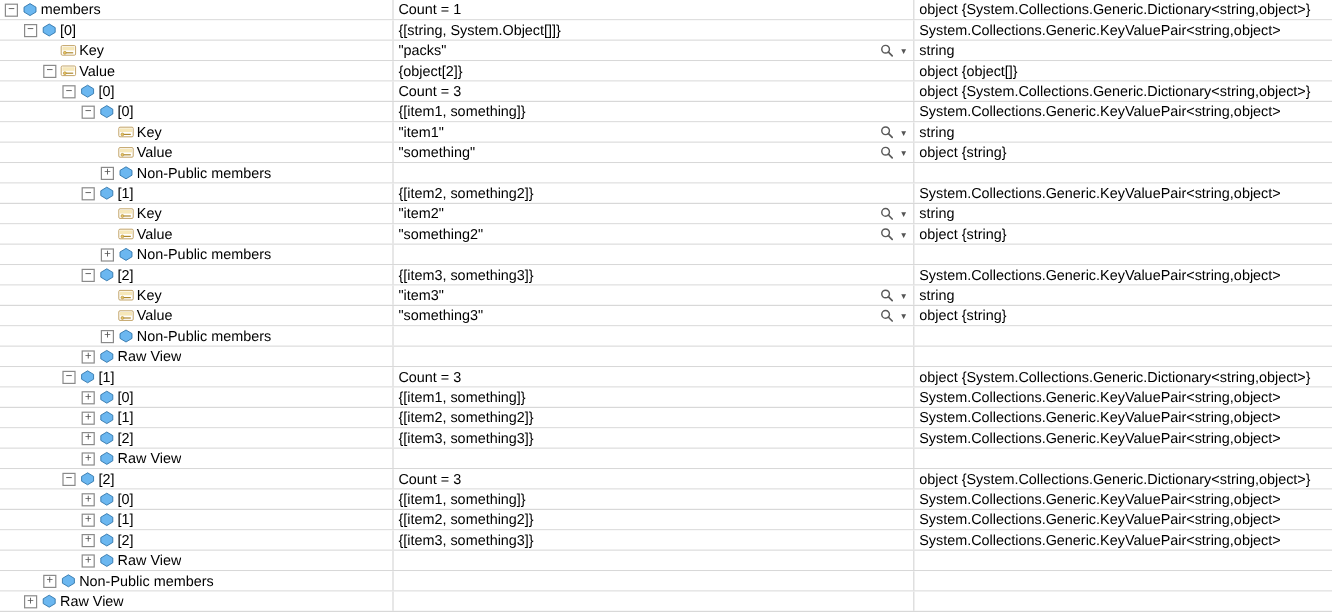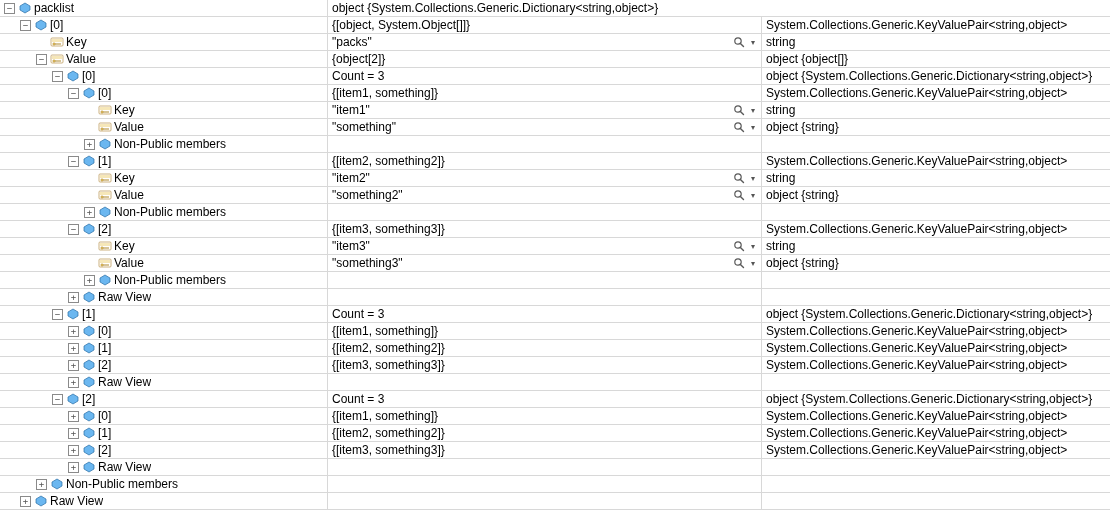--- a/index.html
+++ b/index.html
@@ -95,39 +95,42 @@
 <div class="grid" id="grid">
     <div class="row">
       <div class="col-name">
         <span class="indent" style="width: 4px;"></span>
         <span class="expander">−</span>
         <span class="icon">
   <svg width="12" height="12" viewBox="0 0 12 12">
     <polygon points="6,1 11,4 11,8 6,11 1,8 1,4" fill="#6bb7f0" stroke="#2a6fa5" stroke-width="0.7"></polygon>
   </svg>
 </span>
-        <span class="name-text">packlist</span>
+        <span class="name-text">members</span>
+      </div>
+      <div class="col-value">
+        <span class="value-text">Count = 1</span>
       </div>
       <div class="col-type">
         <span class="type-text">object {System.Collections.Generic.Dictionary&lt;string,object&gt;}</span>
       </div>
     </div>
     <div class="row">
       <div class="col-name">
         <span class="indent" style="width: 20px;"></span>
         <span class="expander">−</span>
         <span class="icon">
   <svg width="12" height="12" viewBox="0 0 12 12">
     <polygon points="6,1 11,4 11,8 6,11 1,8 1,4" fill="#6bb7f0" stroke="#2a6fa5" stroke-width="0.7"></polygon>
   </svg>
 </span>
         <span class="name-text">[0]</span>
       </div>
       <div class="col-value">
-        <span class="value-text">{[object, System.Object[]]}</span>
+        <span class="value-text">{[string, System.Object[]]}</span>
       </div>
       <div class="col-type">
         <span class="type-text">System.Collections.Generic.KeyValuePair&lt;string,object&gt;</span>
       </div>
     </div>
     <div class="row">
       <div class="col-name">
         <span class="indent" style="width: 36px;"></span>
         <span class="expander-space"></span>
         <span class="icon">

